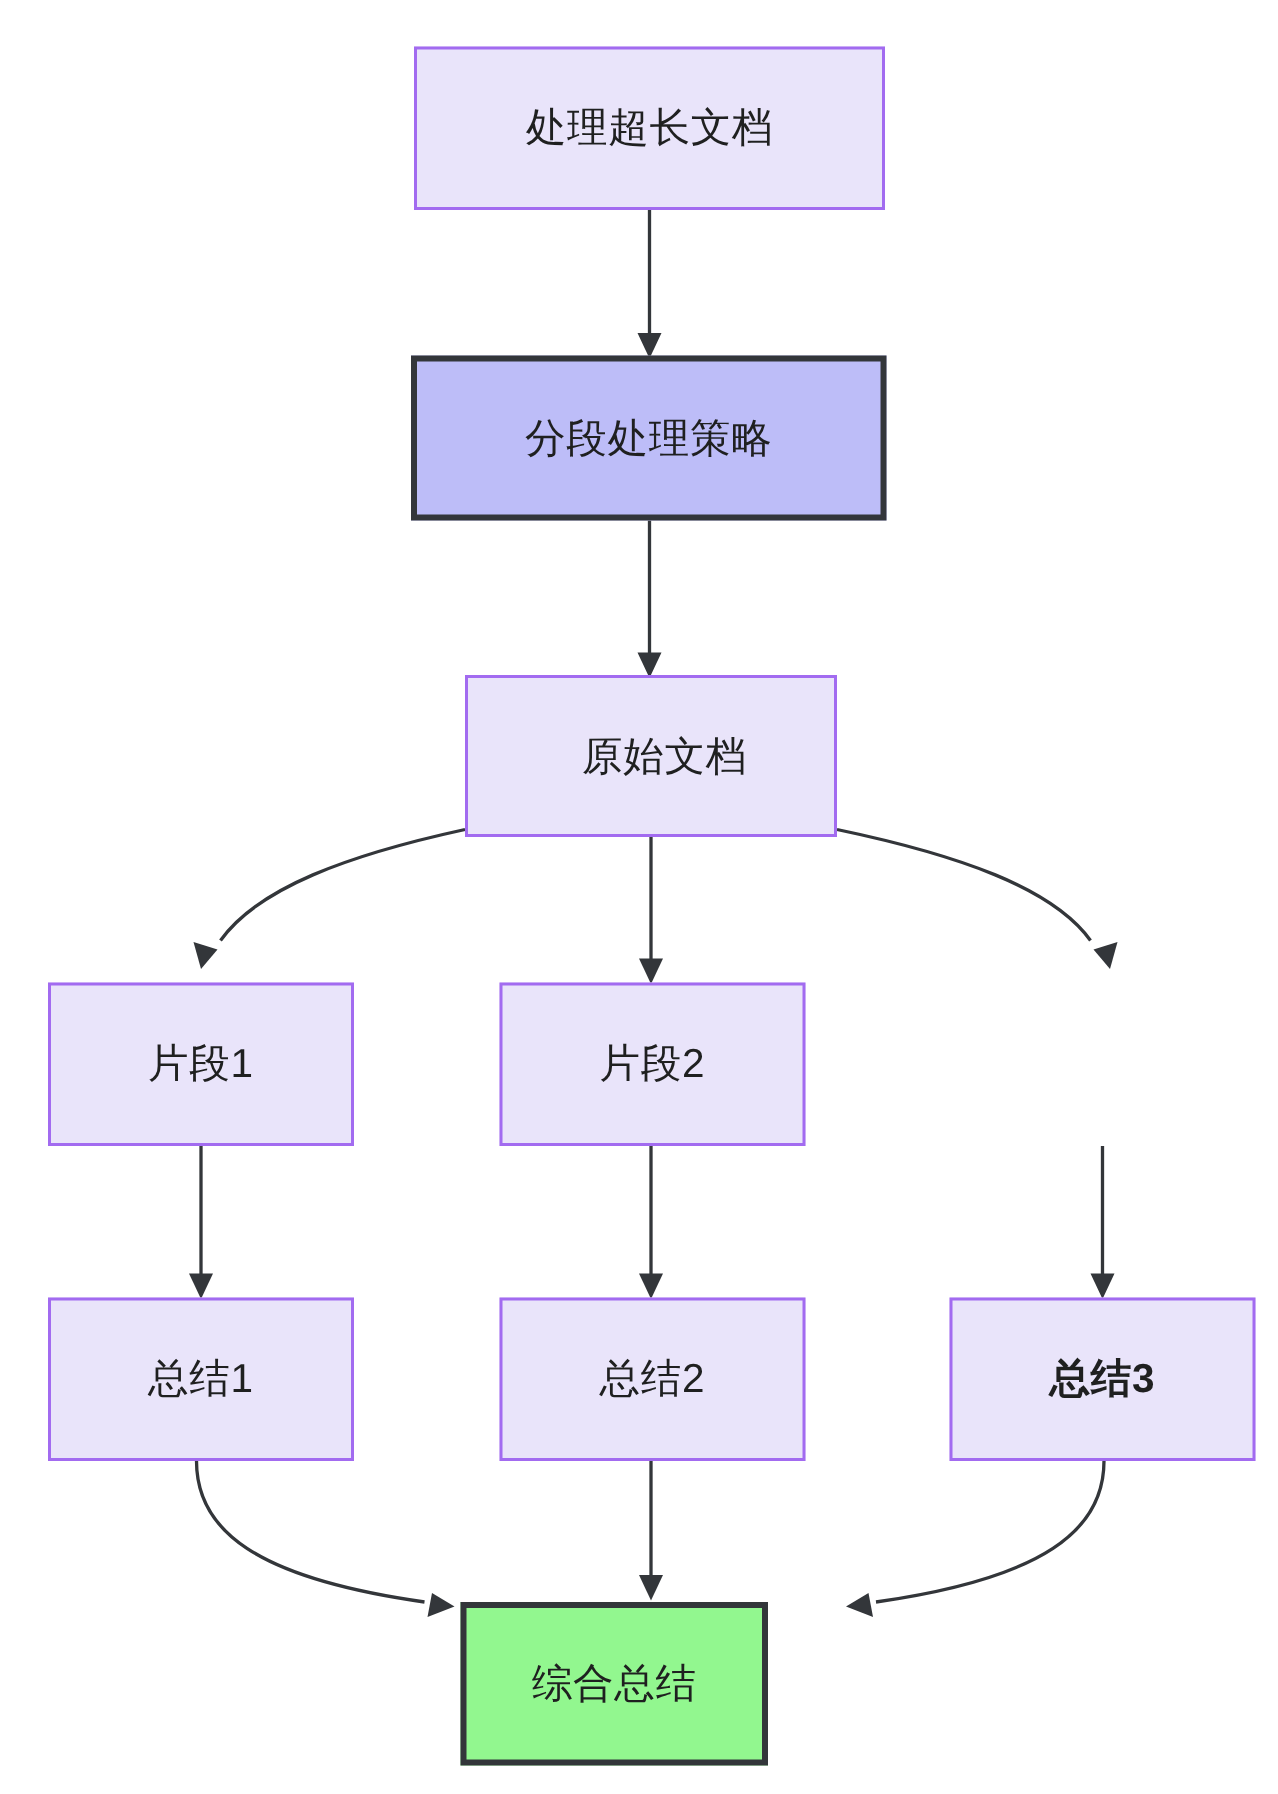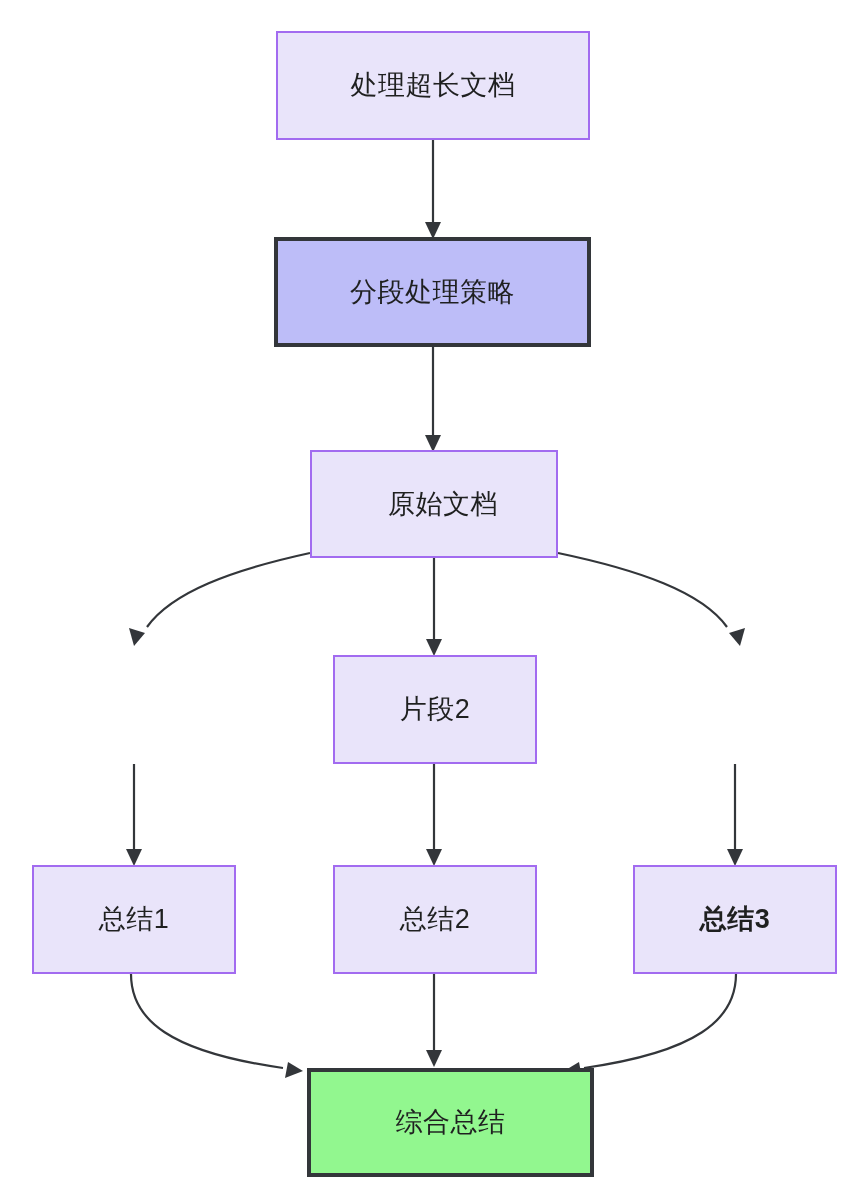--- a/index.html
+++ b/index.html
@@ -127,35 +127,38 @@
   </div>
 
   <div class="node node-default" style="left:276px; top:31px; width:314px; height:109px;">
     <span>处理超长文档</span>
   </div>
 
   <div class="node node-default" style="left:310px; top:450px; width:248px; height:108px;padding-left:18px;">
     <span>原始文档</span>
   </div>
 
+  <div class="node node-default" style="left:32px; top:655px; width:204px; height:109px;">
+    <span>片段1</span>
+  </div>
 
   <div class="node node-default" style="left:333px; top:655px; width:204px; height:109px;">
     <span>片段2</span>
   </div>
 
 
   <div class="node node-default" style="left:32px; top:865px; width:204px; height:109px;">
     <span>总结1</span>
   </div>
 
   <div class="node node-default" style="left:333px; top:865px; width:204px; height:109px;">
     <span>总结2</span>
   </div>
 
   <div class="node node-default" style="left:633px; top:865px; width:204px; height:109px;font-weight:bold;">
     <span>总结3</span>
   </div>
 
-  <div class="node node-final" style="left:307px; top:1068px; width:287px; height:109px;">
+  <div class="node node-final" style="left:307px; top:1068px; width:205px; height:109px;">
     <span>综合总结</span>
   </div>
 
 </div>
 
 </body></html>

